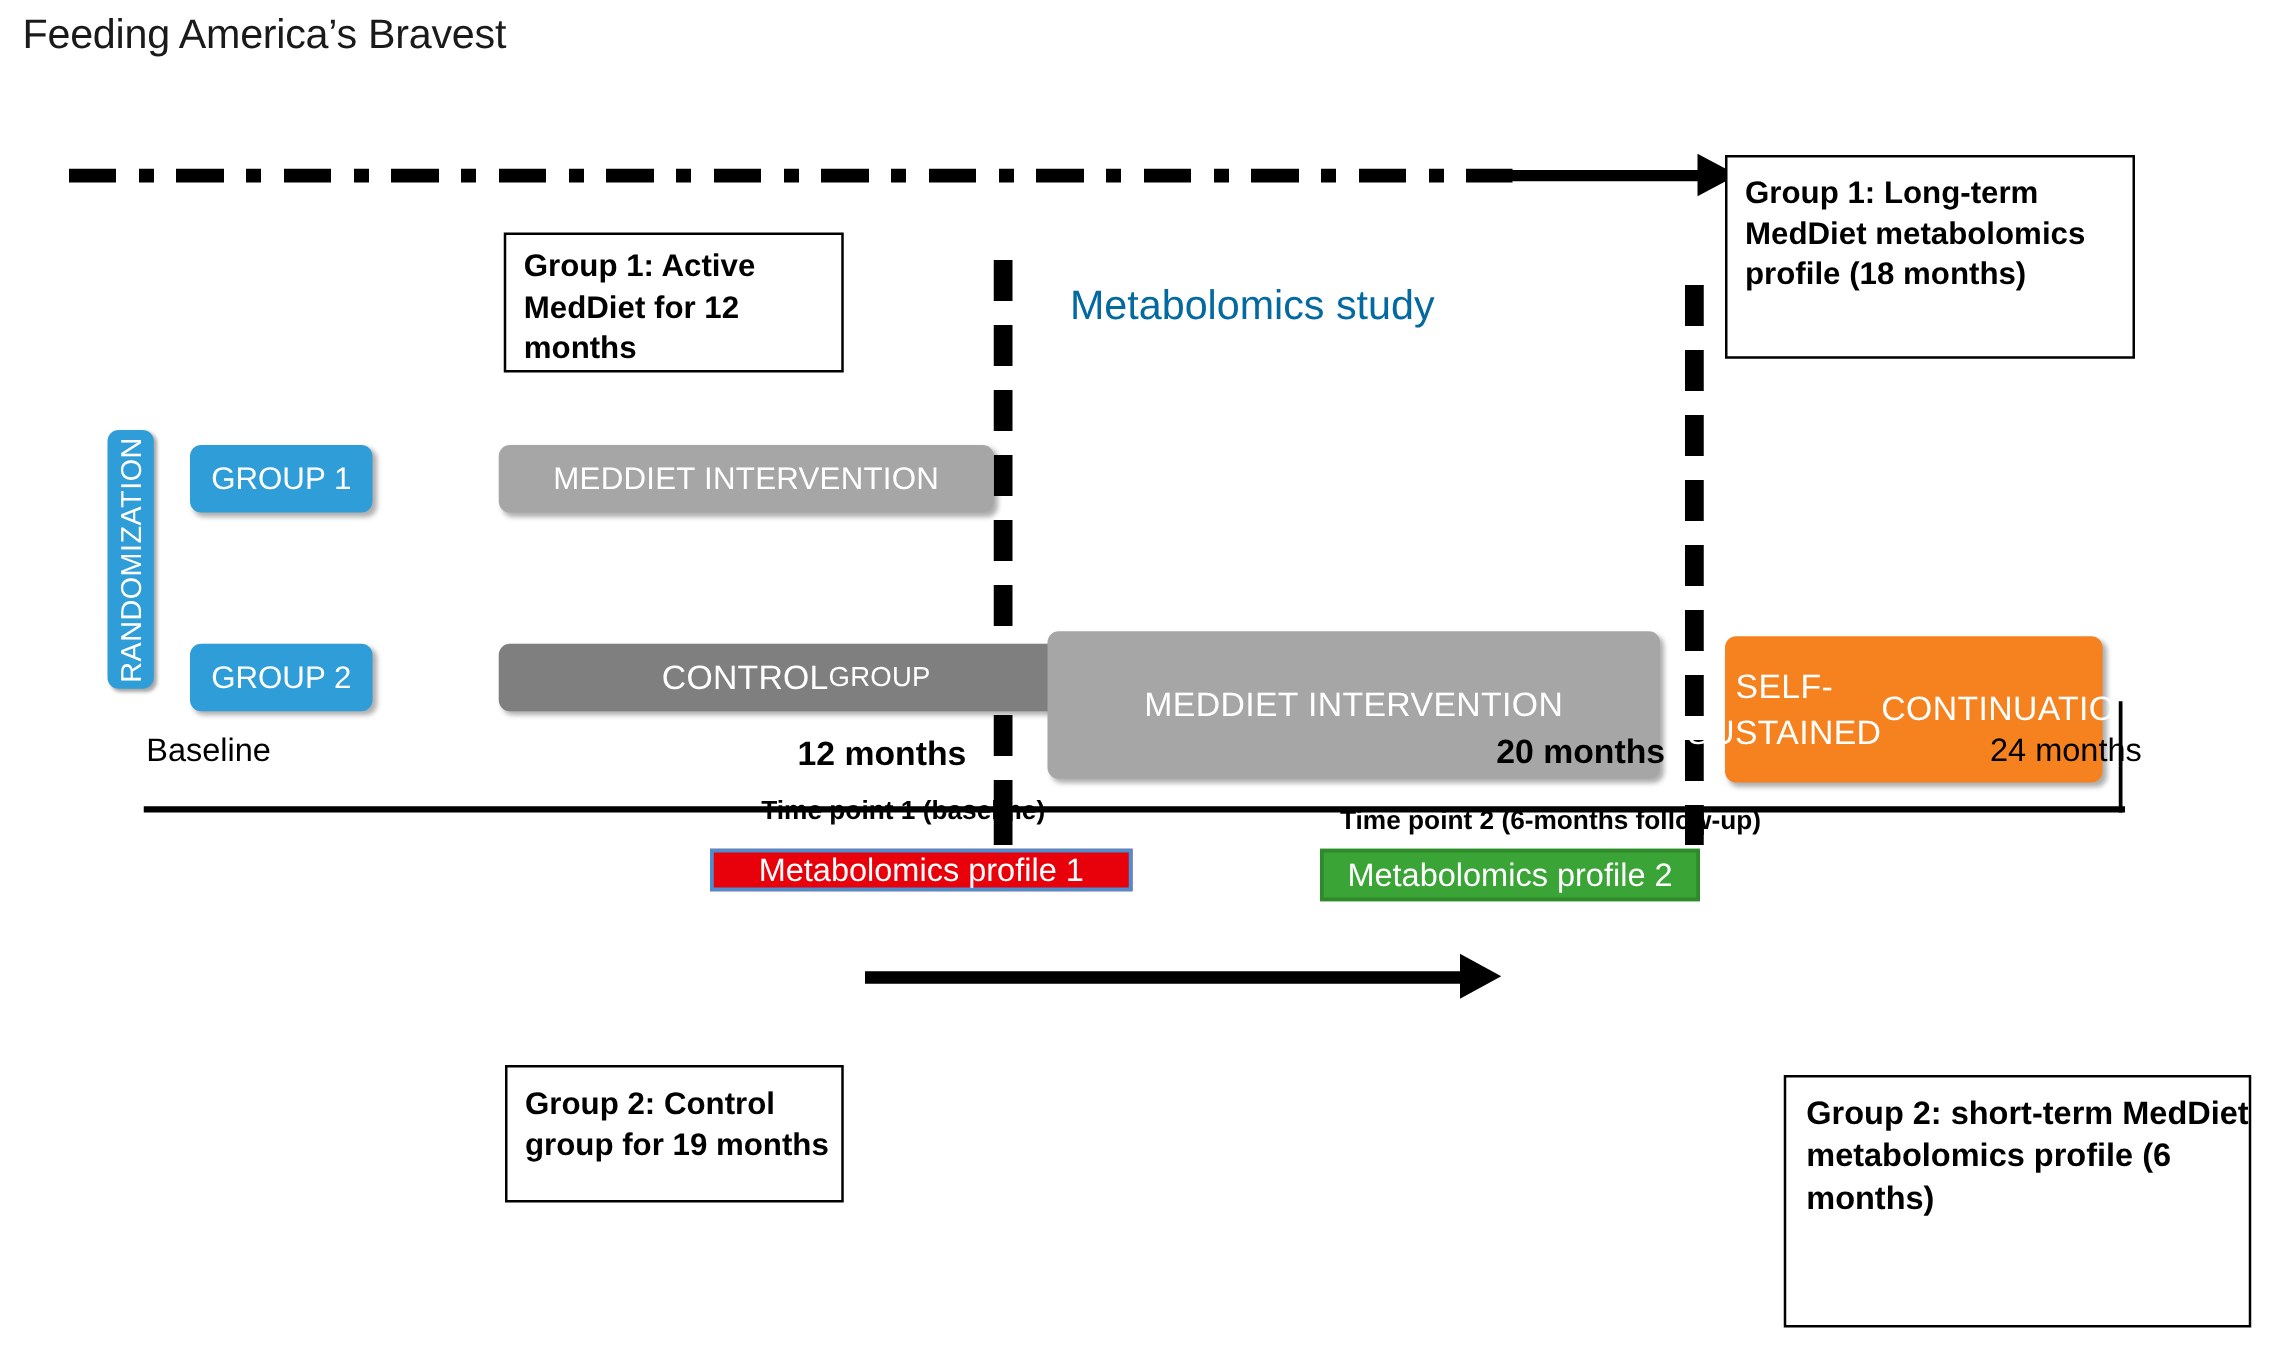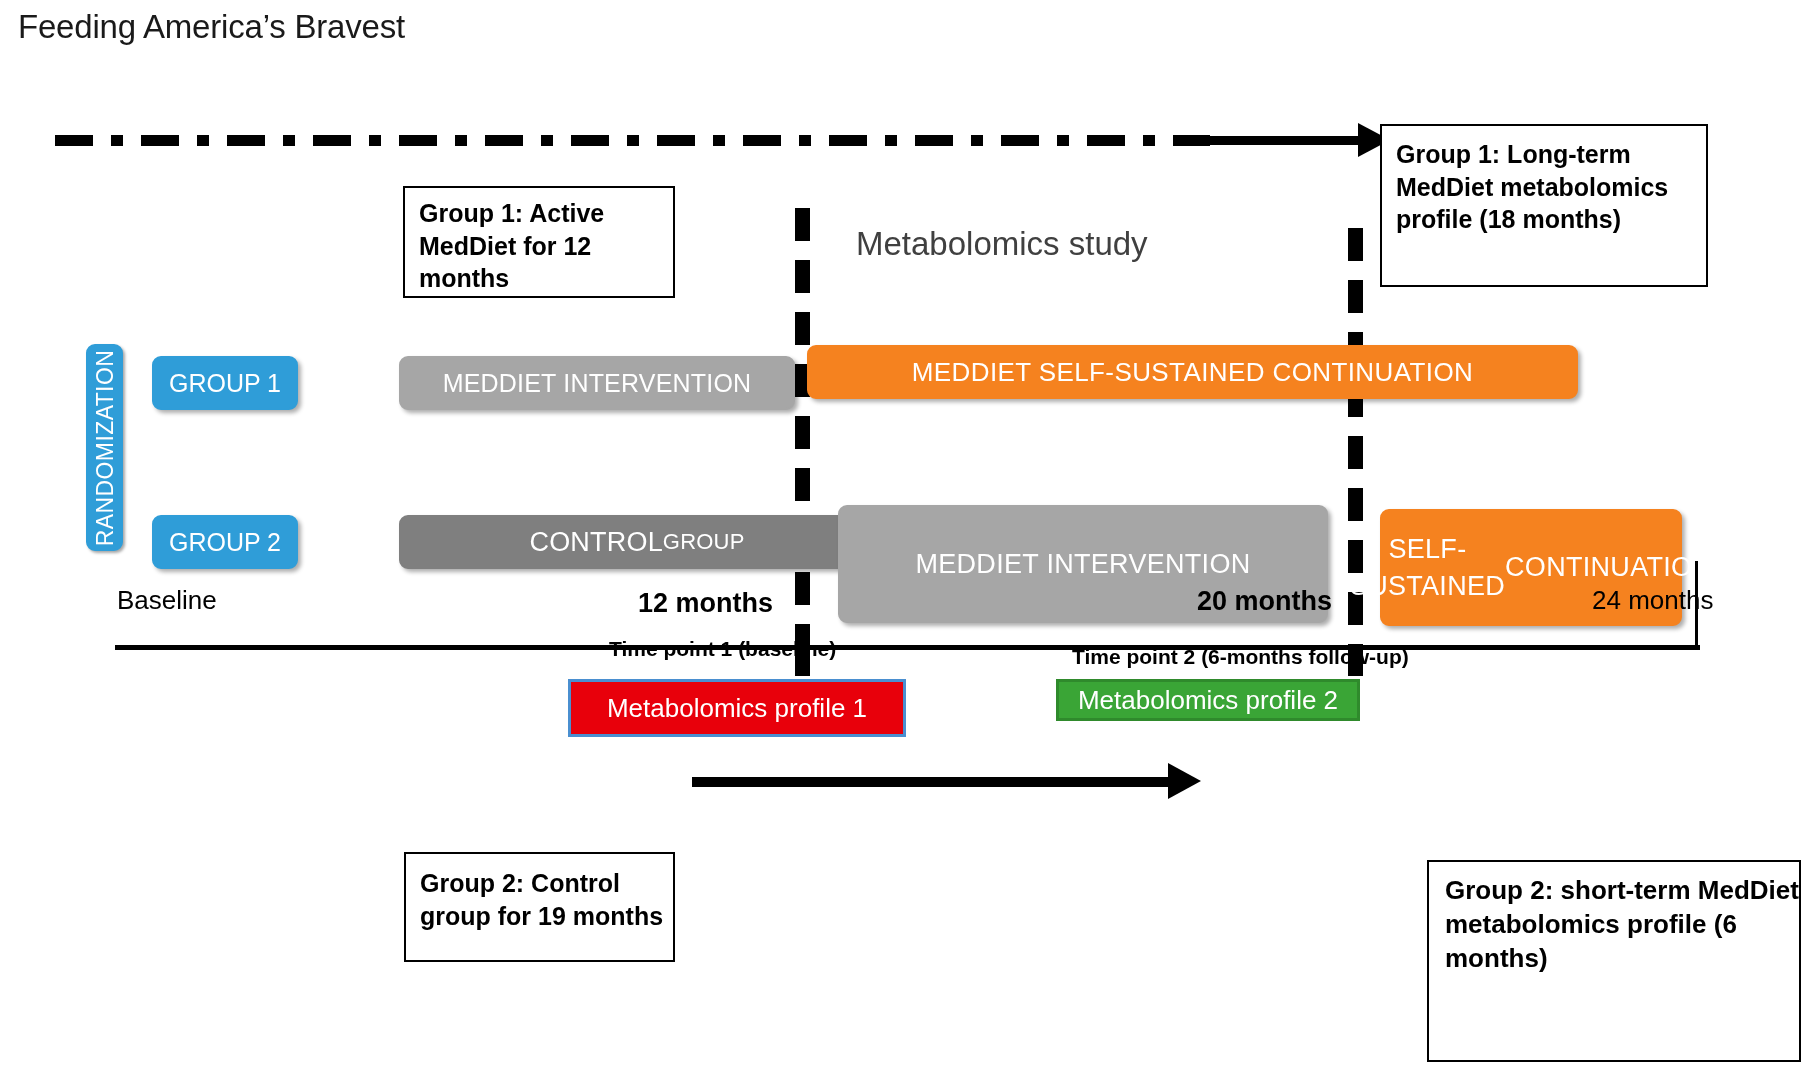--- a/index.html
+++ b/index.html
@@ -69,21 +69,21 @@
   }
   #cal-g2-short{
     left:1427px;top:860px;width:374px;height:202px;
     font-size:26px;
     padding:12px 0 0 16px;
   }
 
   
   #ms-label{
     left:856px;top:225px;
-    font-size:33px;color:#404040;font-weight:400;white-space:nowrap;
+    font-size:33px;color:#0369a1;font-weight:400;white-space:nowrap;
   }
 
   
   .vdash{
     width:15px;background:#000;
     background-image:repeating-linear-gradient(to bottom,
       #000 0px,#000 32px, transparent 32px, transparent 18px);
     background:repeating-linear-gradient(to bottom,
       #000 0px,#000 33px,#fff 33px,#fff 52px);
   }
@@ -154,21 +154,21 @@
   }
   #tp1{left:609px;top:637px;}
   #tp2{left:1072px;top:645px;}
 
   .profile{
     box-sizing:border-box;
     display:flex;align-items:center;justify-content:center;
     color:#fff;font-size:26px;
   }
   #prof1{
-    left:568px;top:679px;width:338px;height:58px;
+    left:568px;top:679px;width:338px;height:34px;
     background:#e8000b;border:3px solid #4a8fd0;
   }
   #prof2{
     left:1056px;top:679px;width:304px;height:42px;
     background:#3aa536;border:3px solid #2f8a2c;
   }
 
   
   #arrow2-shaft{left:692px;top:777px;width:481px;height:10px;background:#000;}
   #arrow2-head{
@@ -199,21 +199,20 @@
   <div class="abs vdash" id="vdash18"></div>
 
   <div class="abs" id="randomization">
     <span>RANDOMIZATION</span>
   </div>
 
   <div class="abs pill blue" id="grp1-pill">GROUP 1</div>
 
   <div class="abs pill greyL" id="meddiet-1">MEDDIET INTERVENTION</div>
 
-  <div class="abs pill orange" id="orange-top">MEDDIET SELF-SUSTAINED  CONTINUATION</div>
 
   <div class="abs pill blue" id="grp2-pill">GROUP 2</div>
 
   <div class="abs pill greyD" id="control-grp">
     <span>CONTROL</span>
       <span class="small"> GROUP</span>
   </div>
 
   <div class="abs pill greyL" id="meddiet-2">MEDDIET INTERVENTION</div>
 

